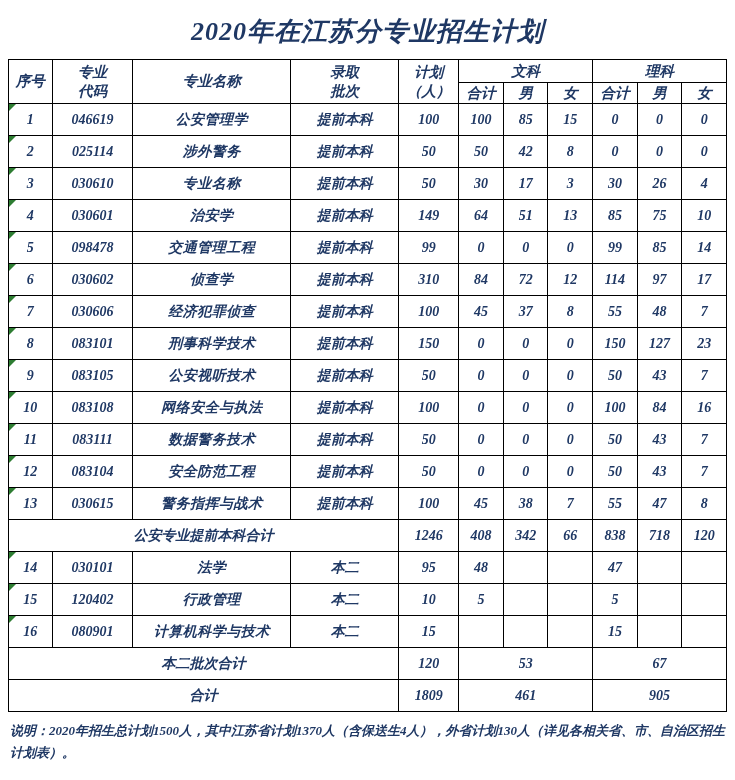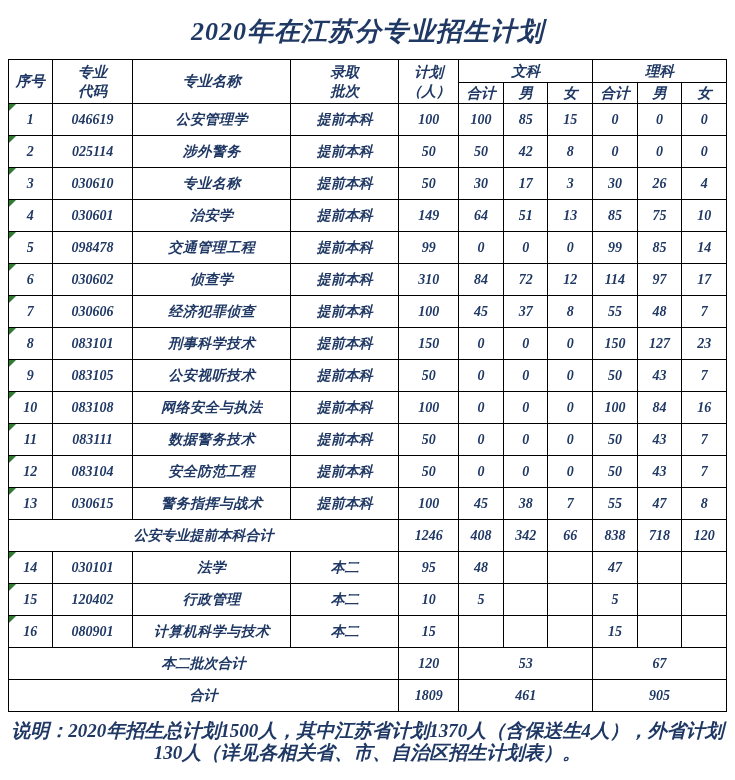--- a/index.html
+++ b/index.html
@@ -66,25 +66,25 @@
     letter-spacing: 0.5px;
   }
   .summary-row td {
     font-weight: bold;
     margin-top: 24px;
   }
   .note {
     width: 719px;
     margin: 8px auto;
     margin-top: 6px;
-    font-size: 19px;
+    font-size: 13px;
     font-weight: bold;
     color: #1f3864;
     line-height: 22px;
-    text-align: center;
+    text-align: left;
     padding: 2px 2px 0 2px;
     box-sizing: border-box;
   }
   .corner-mark {
     position: relative;
   }
   .corner-mark::before {
     content: "";
     position: absolute;
     left: 0;

